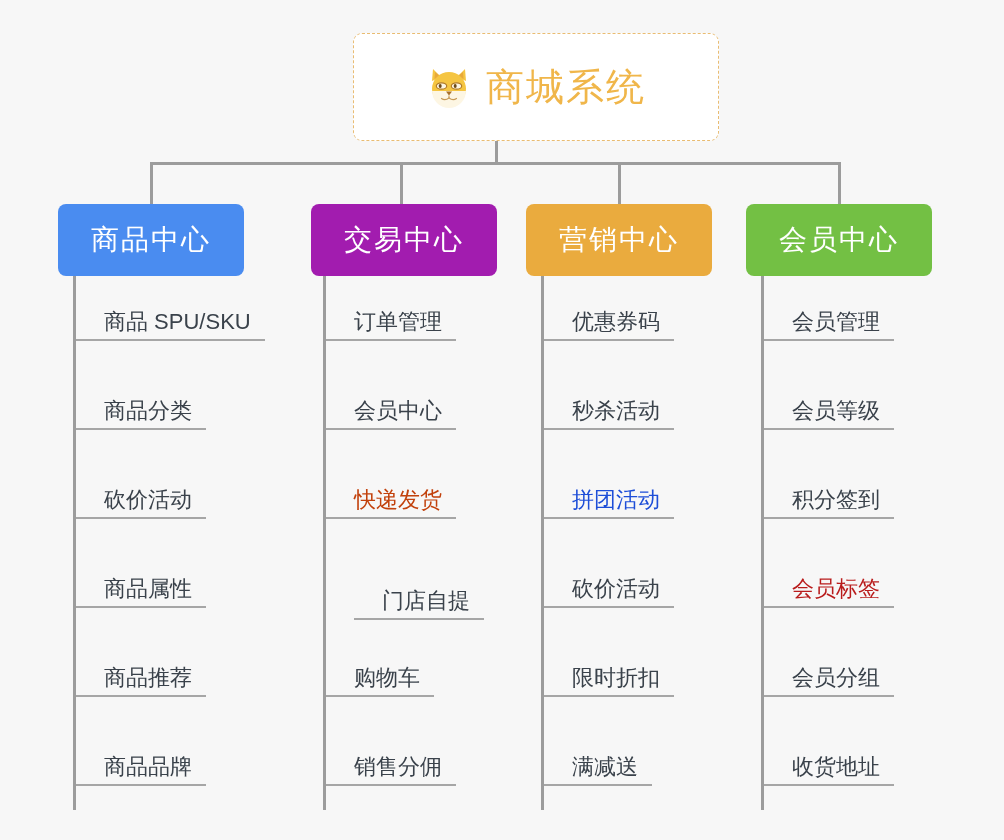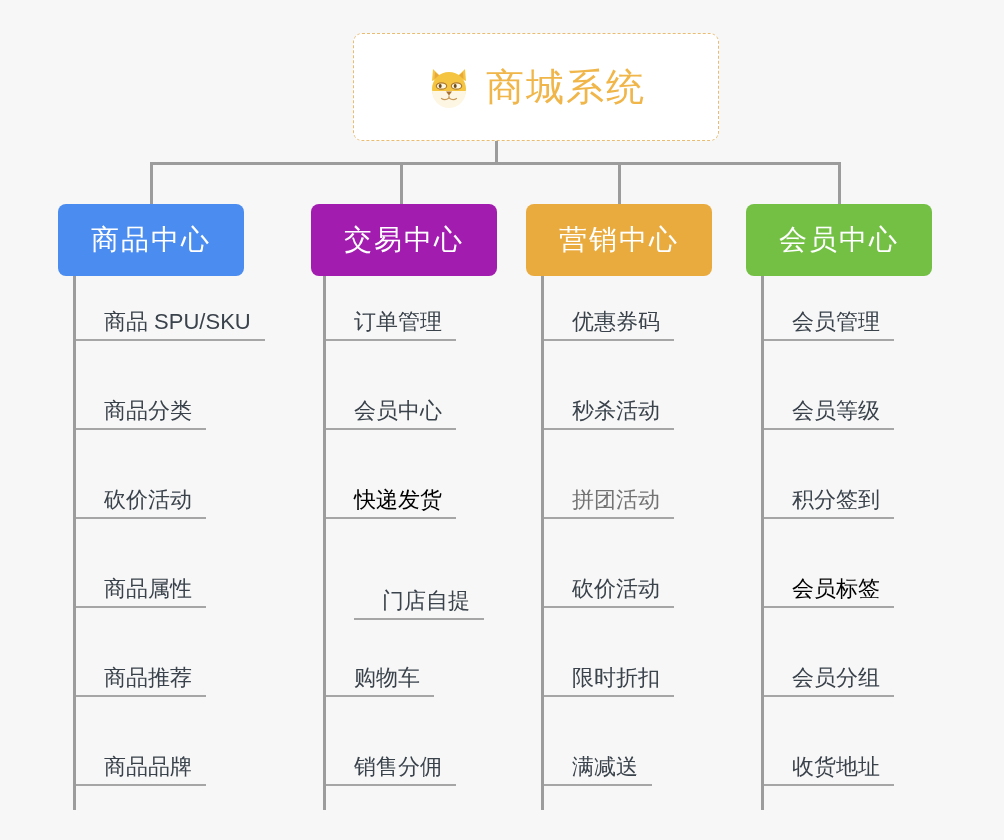--- a/index.html
+++ b/index.html
@@ -194,21 +194,21 @@
 
   <div class="branch" style="left:323px;">
     <div class="trunk" style="background: rgb(156, 156, 156); height: 534px;"></div>
     <div class="leaf" style="top:0px;">
         <span class="leaf-text" style="color: rgb(58, 66, 75); border-bottom-color: rgb(166, 166, 166);">订单管理</span>
       </div>
     <div class="leaf" style="top:89px;">
         <span class="leaf-text" style="color: rgb(58, 66, 75); border-bottom-color: rgb(166, 166, 166);">会员中心</span>
       </div>
     <div class="leaf" style="top:178px;">
-        <span class="leaf-text" style="color: #000000; border-bottom-color: rgb(166, 166, 166);">快递发货</span>
+        <span class="leaf-text" style="color: #c2410c; border-bottom-color: rgb(166, 166, 166);">快递发货</span>
       </div>
     <div class="leaf" style="top:279px;margin-left:28px;">
         <span class="leaf-text" style="color: rgb(58, 66, 75); border-bottom-color: rgb(166, 166, 166);">门店自提</span>
       </div>
     <div class="leaf" style="top:356px;">
         <span class="leaf-text" style="color: rgb(58, 66, 75); border-bottom-color: rgb(166, 166, 166);">购物车</span>
       </div>
     <div class="leaf" style="top:445px;">
         <span class="leaf-text" style="color: rgb(58, 66, 75); border-bottom-color: rgb(166, 166, 166);">销售分佣</span>
       </div>
@@ -216,21 +216,21 @@
 
   <div class="branch" style="left:541px;">
     <div class="trunk" style="background: rgb(156, 156, 156); height: 534px;"></div>
     <div class="leaf" style="top:0px;">
         <span class="leaf-text" style="color: rgb(58, 66, 75); border-bottom-color: rgb(166, 166, 166);">优惠券码</span>
       </div>
     <div class="leaf" style="top:89px;">
         <span class="leaf-text" style="color: rgb(58, 66, 75); border-bottom-color: rgb(166, 166, 166);">秒杀活动</span>
       </div>
     <div class="leaf" style="top:178px;">
-        <span class="leaf-text" style="color: #737373; border-bottom-color: rgb(166, 166, 166); margin-top: 32px;">拼团活动</span>
+        <span class="leaf-text" style="color: #1d4ed8; border-bottom-color: rgb(166, 166, 166); margin-top: 32px;">拼团活动</span>
       </div>
     <div class="leaf" style="top:267px;">
         <span class="leaf-text" style="color: rgb(58, 66, 75); border-bottom-color: rgb(166, 166, 166);">砍价活动</span>
       </div>
     <div class="leaf" style="top:356px;">
         <span class="leaf-text" style="color: rgb(58, 66, 75); border-bottom-color: rgb(166, 166, 166);">限时折扣</span>
       </div>
     <div class="leaf" style="top:445px;">
         <span class="leaf-text" style="color: rgb(58, 66, 75); border-bottom-color: rgb(166, 166, 166);">满减送</span>
       </div>
@@ -241,21 +241,21 @@
     <div class="leaf" style="top:0px;">
         <span class="leaf-text" style="color: rgb(58, 66, 75); border-bottom-color: rgb(166, 166, 166);">会员管理</span>
       </div>
     <div class="leaf" style="top:89px;">
         <span class="leaf-text" style="color: rgb(58, 66, 75); border-bottom-color: rgb(166, 166, 166);">会员等级</span>
       </div>
     <div class="leaf" style="top:178px;">
         <span class="leaf-text" style="color: rgb(58, 66, 75); border-bottom-color: rgb(166, 166, 166);">积分签到</span>
       </div>
     <div class="leaf" style="top:267px;">
-        <span class="leaf-text" style="color: #000000; border-bottom-color: rgb(166, 166, 166);">会员标签</span>
+        <span class="leaf-text" style="color: #b91c1c; border-bottom-color: rgb(166, 166, 166);">会员标签</span>
       </div>
     <div class="leaf" style="top:356px;">
         <span class="leaf-text" style="color: rgb(58, 66, 75); border-bottom-color: rgb(166, 166, 166);">会员分组</span>
       </div>
     <div class="leaf" style="top:445px;">
         <span class="leaf-text" style="color: rgb(58, 66, 75); border-bottom-color: rgb(166, 166, 166);">收货地址</span>
       </div>
   </div>
 
 </div>

